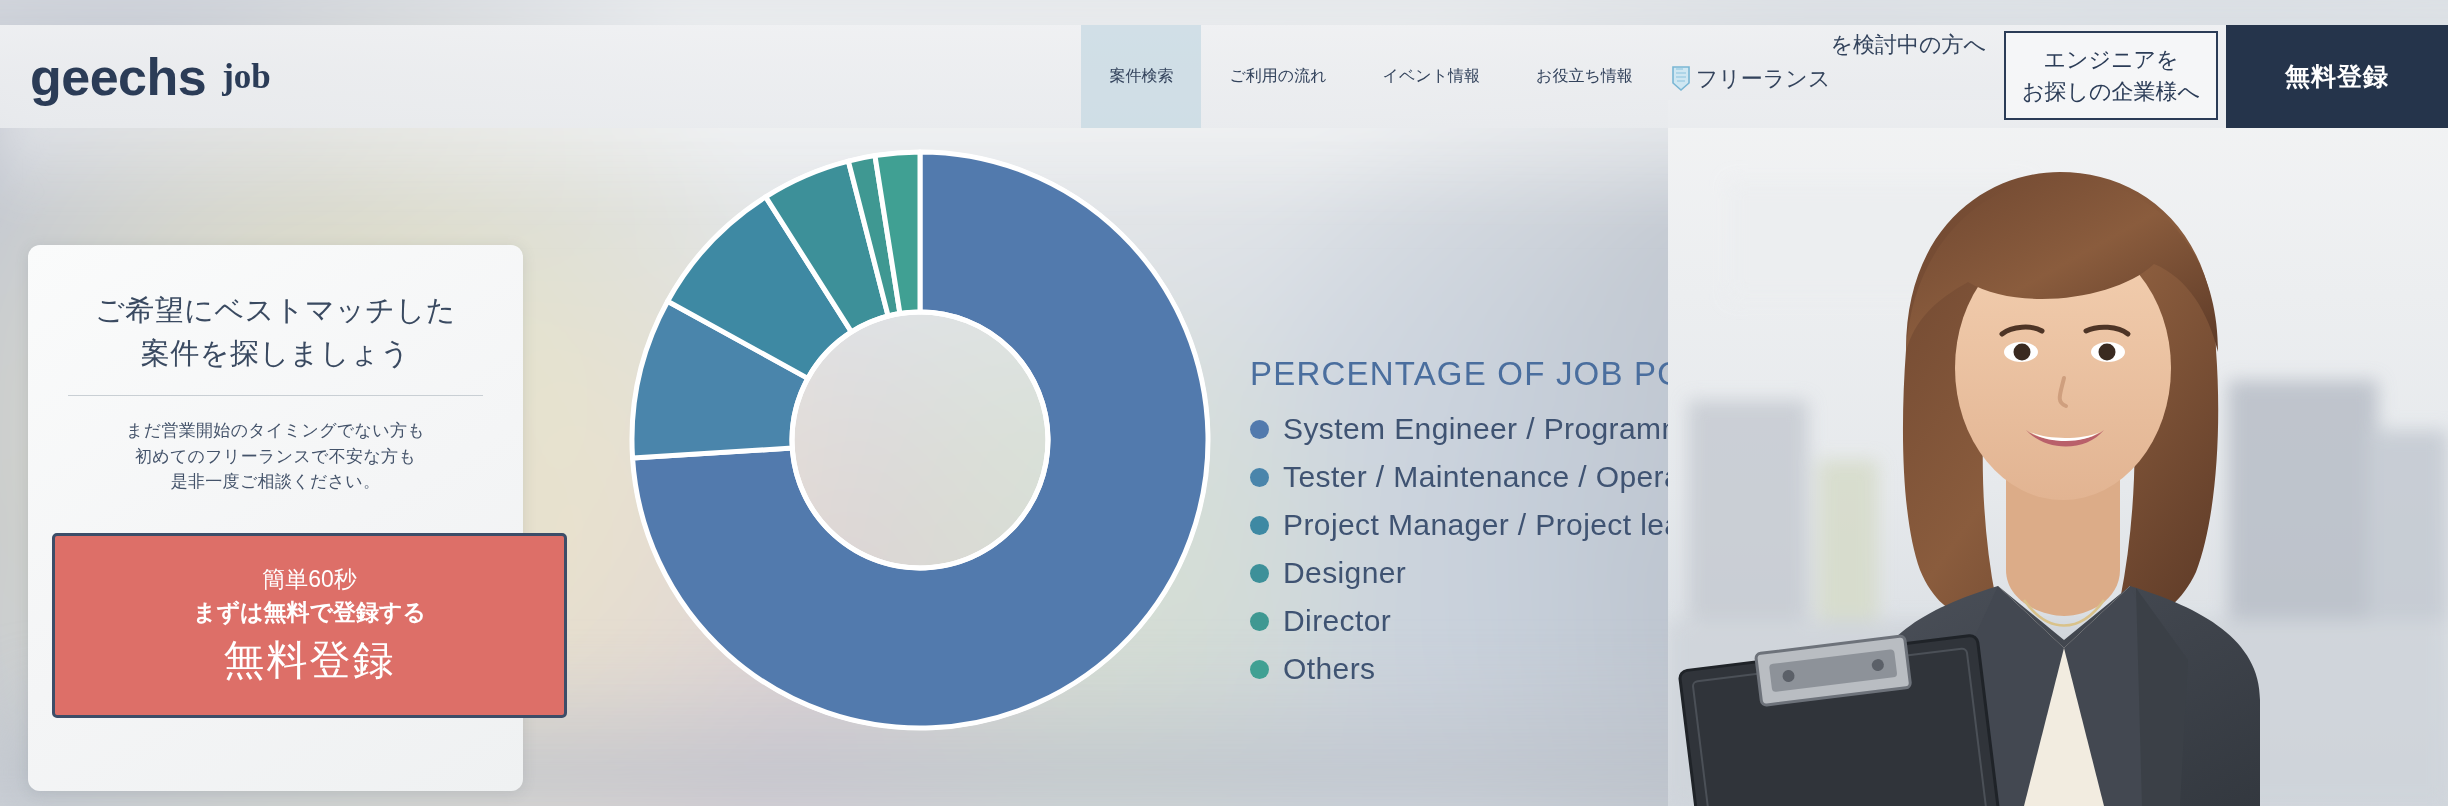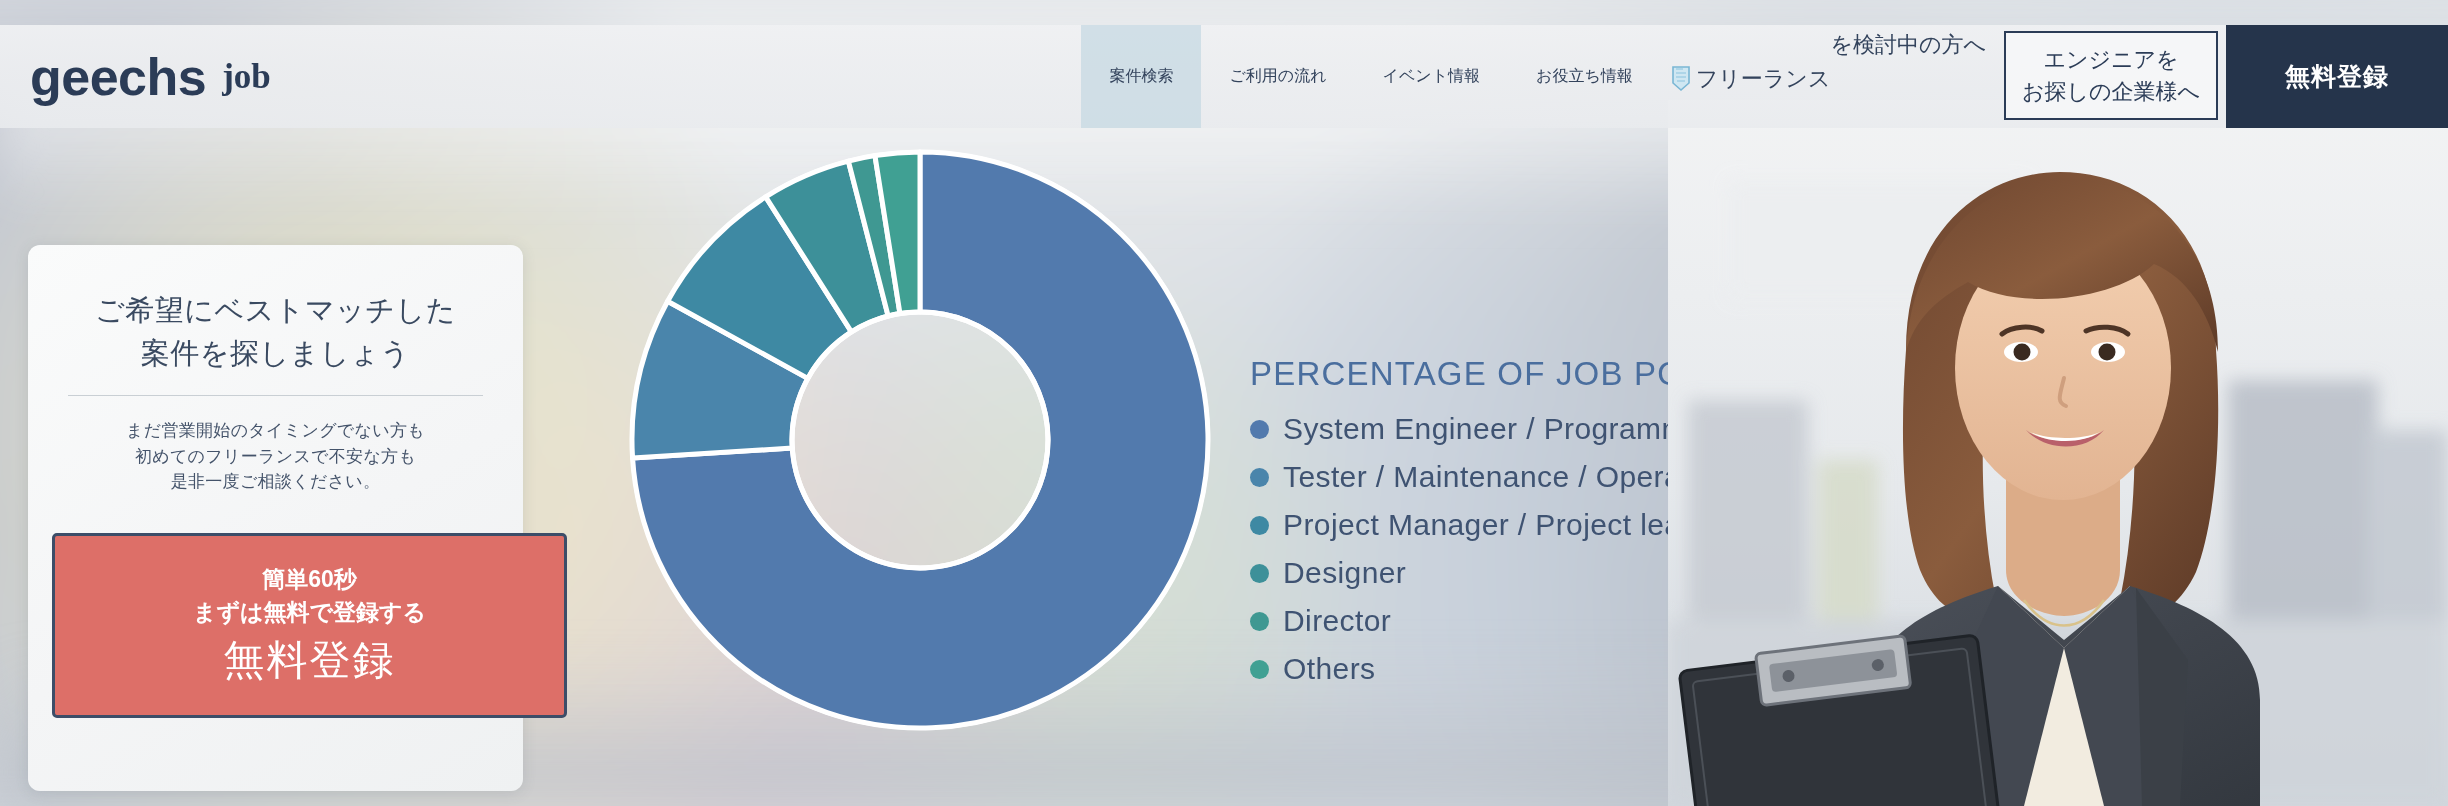--- a/index.html
+++ b/index.html
@@ -124,21 +124,21 @@
 
   .cta {
     position:absolute; left:24px; top:288px;
     width:515px; height:185px;
     background:#dd6f68;
     border:3px solid #3c4d68;
     border-radius:5px;
     display:flex; flex-direction:column; align-items:center; justify-content:center;
     color:#ffffff; cursor:pointer;
   }
-  .cta-l1 { font-size:23px; font-weight:700; line-height:1.45; }
+  .cta-l1 { font-size:23px; font-weight:400; line-height:1.45; }
   .cta-l2 { font-size:23px; font-weight:700; line-height:1.45; margin-bottom:4px; }
   .cta-l3 { font-size:41px; font-weight:400; letter-spacing:2px; }
 
   
   .chart-wrap {
     position:absolute; left:630px; top:150px;
     width:580px; height:580px;
     z-index:15;
   }
   .chart-wrap svg { display:block; width:580px; height:580px; overflow:visible; }

